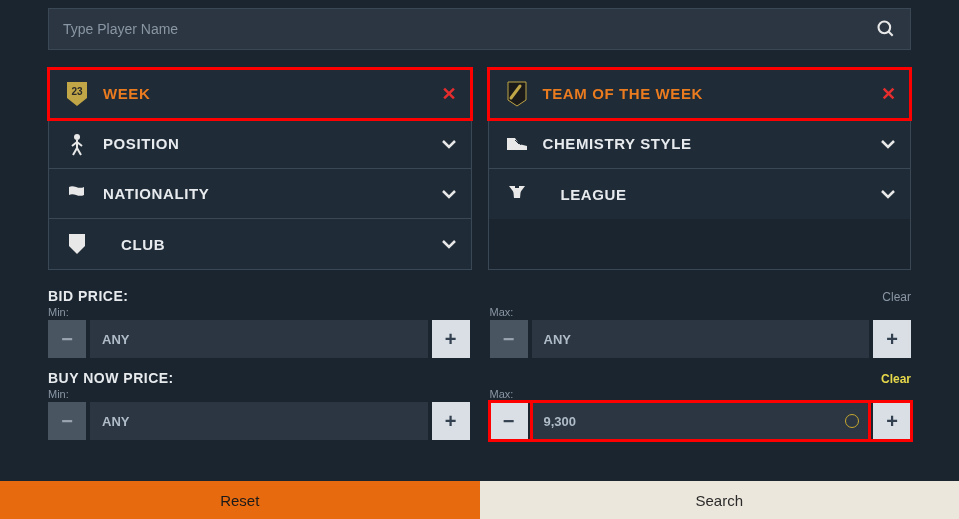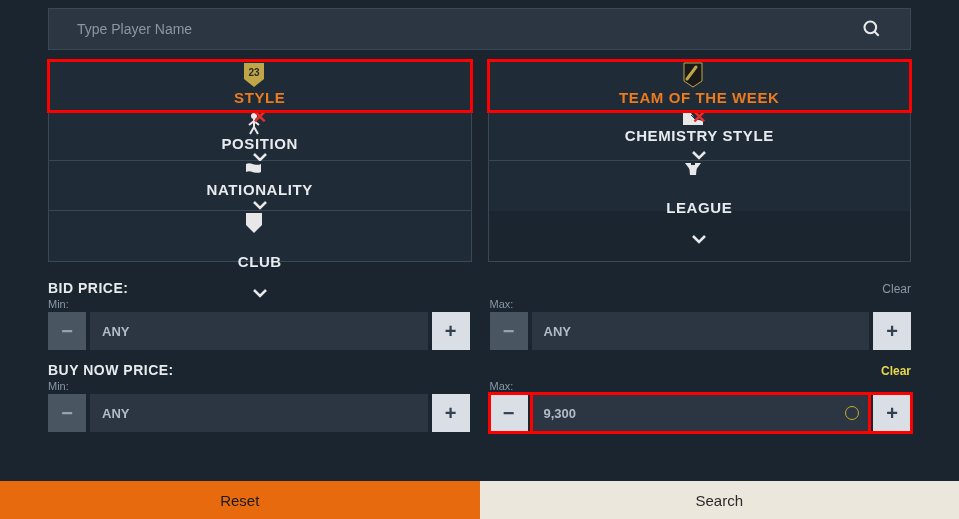--- a/index.html
+++ b/index.html
@@ -14,22 +14,22 @@
   }
   .container {
     padding: 8px 48px 0 48px;
   }
   .search-bar {
     display: flex;
     align-items: center;
     background: #2b3642;
     border: 1px solid #3a4754;
     height: 42px;
-    padding: 0 28px;
-    margin-bottom: 10px;
+    padding: 0 14px;
+    margin-bottom: 18px;
   }
   .search-input {
     flex: 1;
     background: transparent;
     border: none;
     outline: none;
     color: #8a96a3;
     font-size: 14px;
   }
   .search-input::placeholder { color: #8a96a3; }
@@ -47,21 +47,20 @@
     flex-direction: column;
   }
   .filter-row {
     display: flex;
     align-items: center;
     height: 50px;
     padding: 0 14px;
     border-bottom: 1px solid #3a4754;
     background: #1f2b37;
     cursor: pointer;
-    flex-direction: column;
   }
   .filter-row:last-child { border-bottom: none; gap: 18px; }
   .filter-row .icon {
     width: 28px;
     display: flex;
     justify-content: center;
     align-items: center;
     margin-right: 12px;
   }
   .filter-row .label {
@@ -175,21 +174,21 @@
   <div class="filters">
     <div class="col">
 
       <div class="filter-row active highlighted">
         <span class="icon">
           <svg width="24" height="28" viewBox="0 0 24 28">
               <path d="M2 2 L22 2 L22 18 L12 26 L2 18 Z" fill="#c0a646"></path>
               <text x="12" y="15" text-anchor="middle" font-size="10" font-weight="700" fill="#2a2a2a">23</text>
             </svg>
         </span>
-        <span class="label">STYLE</span>
+        <span class="label">WEEK</span>
         <span class="close">✕</span>
       </div>
 
       <div class="filter-row">
         <span class="icon">
           <svg width="20" height="24" viewBox="0 0 20 24" fill="#e8e8e8">
               <circle cx="10" cy="5" r="3"></circle>
               <path d="M10 8 L10 16 M10 10 L5 14 M10 10 L15 14 M10 16 L6 23 M10 16 L14 23" stroke="#e8e8e8" stroke-width="2" fill="none"></path>
             </svg>
         </span>

